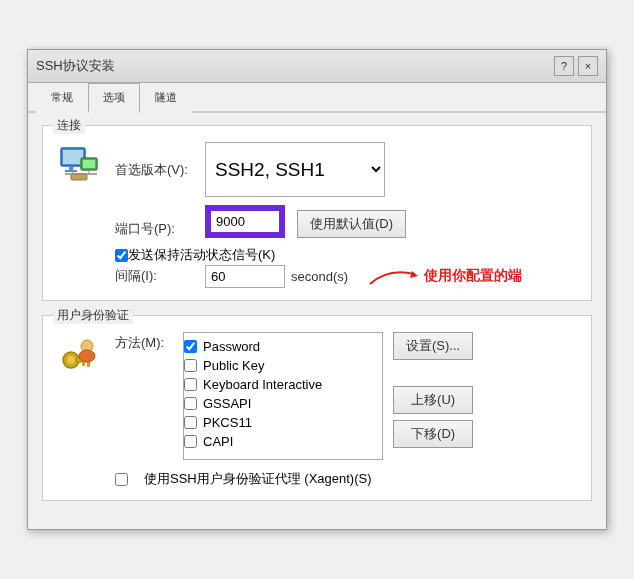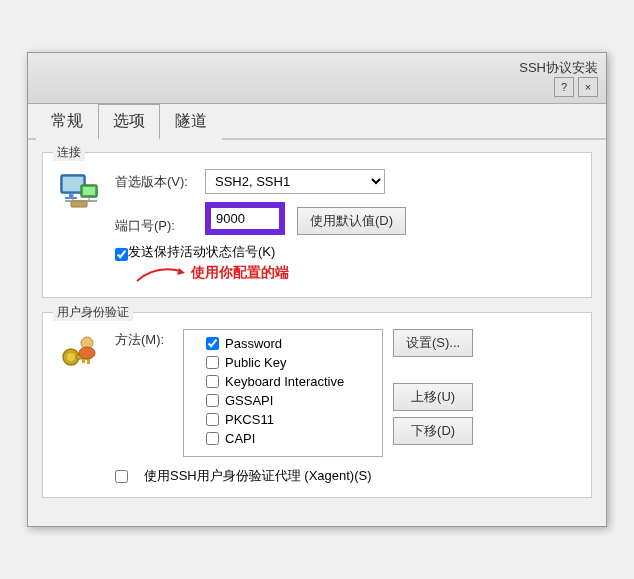--- a/index.html
+++ b/index.html
@@ -17,23 +17,22 @@
       width: 580px;
       background: #f0f0f0;
       border: 1px solid #999;
       box-shadow: 2px 2px 8px rgba(0,0,0,0.3);
     }
     .title-bar {
       background: linear-gradient(to bottom, #e8e8e8, #d8d8d8);
       border-bottom: 1px solid #aaa;
       padding: 6px 8px;
       display: flex;
-      align-items: flex-end;
+      align-items: center;
       justify-content: space-between;
-      flex-direction: column;
     }
     .title-text {
       font-size: 13px;
       font-weight: normal;
       color: #333;
     }
     .title-buttons {
       display: flex;
       gap: 4px;
       align-items: center;
@@ -53,21 +52,21 @@
 
     .tabs-bar {
       display: flex;
       border-bottom: 2px solid #ccc;
       padding: 0 8px;
       background: #f0f0f0;
     }
     .tab {
       padding: 6px 14px;
       cursor: pointer;
-      font-size: 16px;
+      font-size: 11px;
       color: #333;
       border: 1px solid transparent;
       border-bottom: none;
       margin-bottom: -2px;
       background: #f0f0f0;
     }
     .tab.active {
       background: #f0f0f0;
       border-color: #aaa;
       border-bottom: 2px solid #f0f0f0;
@@ -147,22 +146,22 @@
     }
 
     .version-row {
       display: flex;
       align-items: center;
       margin-bottom: 8px;
     }
     .version-label { width: 90px; }
     .version-select {
       border: 1px solid #aaa;
-      padding: 3px 5px;
-      font-size: 13px;
+      padding: 15px 5px;
+      font-size: 19px;
       font-family: inherit;
       background: white;
       width: 180px;
       cursor: pointer;
     }
 
     .port-row {
       display: flex;
       align-items: flex-end;
       margin-bottom: 8px;
@@ -171,21 +170,21 @@
     .port-input {
       width: 80px;
       border: 6px solid #6d28d9;
       padding: 3px 5px;
       font-size: 13px;
       font-family: inherit;
     }
 
     .keepalive-row {
       display: flex;
-      align-items: flex-end;
+      align-items: center;
       margin-bottom: 0;
     }
 
     .interval-row {
       display: flex;
       align-items: center;
     }
     .interval-label { width: 90px; }
     .interval-input {
       width: 80px;
@@ -229,21 +228,21 @@
     .method-row {
       display: flex;
       align-items: flex-start;
     }
     .method-label {
       width: 68px;
       padding-top: 2px;
     }
     .checkboxes-box {
       border: 1px solid #aaa;
-      padding: 6px 22px;
+      padding: 6px 0;
       background: white;
       min-width: 200px;
     }
     .auth-buttons {
       display: flex;
       flex-direction: column;
       gap: 6px;
       margin-left: 10px;
     }
 
@@ -322,20 +321,25 @@
             <input type="text" class="form-input port-input" value="9000" style="">
             <button class="btn" style="margin-left:12px;">使用默认值(D)</button>
           </div>
 
           <div class="keepalive-row">
             <input type="checkbox" id="keepalive" checked="" style="">
             <label for="keepalive" style="cursor:pointer;">发送保持活动状态信号(K)</label>
           </div>
 
           <div style="display:flex; align-items:center;">
+            <div class="interval-row">
+              <span class="form-label interval-label">间隔(I):</span>
+              <input type="text" class="form-input interval-input" value="60" style="">
+              <span class="seconds-label">second(s)</span>
+            </div>
 
             <div class="arrow-annotation">
               <svg class="arrow-svg" width="50" height="24" viewBox="0 0 50 24">
                 <path d="M2 20 Q20 4 46 10" stroke="#e02020" stroke-width="2" fill="none"></path>
                 <polygon points="44,7 50,12 42,14" fill="#e02020"></polygon>
               </svg>
               <span class="annotation-text">使用你配置的端</span>
             </div>
           </div>
         </div>

